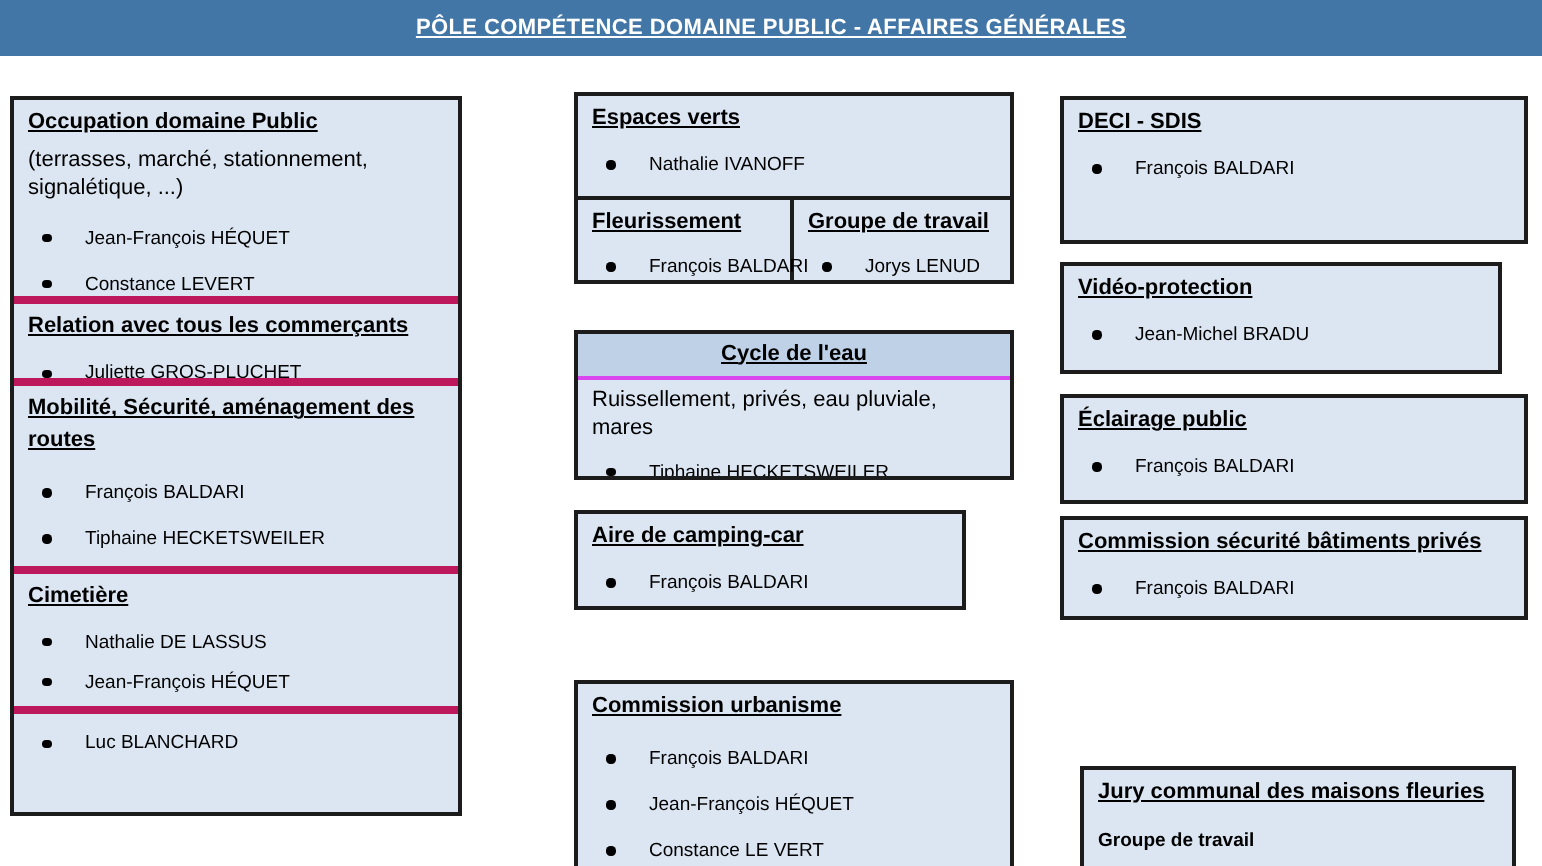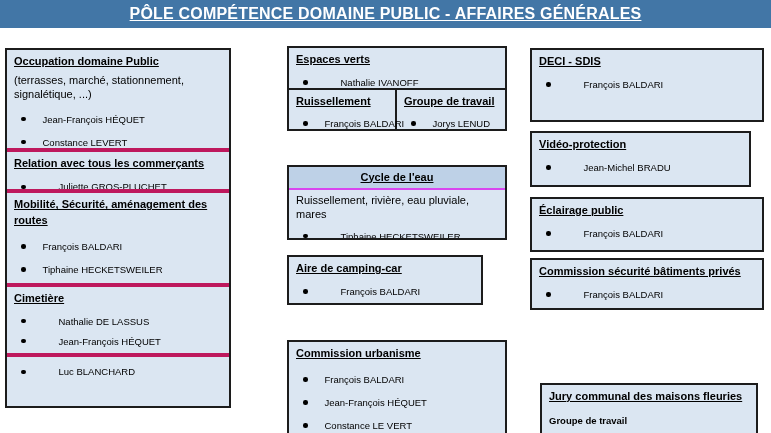--- a/index.html
+++ b/index.html
@@ -8,44 +8,44 @@
     background:#ffffff;
     font-family:"Liberation Sans","DejaVu Sans",sans-serif;
     color:#000;
   }
   
   #banner {
     position:absolute; left:0; top:0; width:771px; height:28px;
     background:#4276a6; display:flex; align-items:center; justify-content:center;
   }
   #banner .banner-title {
-    color:#ffffff; font-weight:bold; font-size:16px;
+    color:#ffffff; font-weight:bold; font-size:11px;
     text-decoration:underline; letter-spacing:.2px;
   }
   
   .box {
     position:absolute; background:#dbe6f2; border:2px solid #1c1c1c;
     box-sizing:border-box; overflow:hidden;
   }
   .box-title {
     font-size:11px; font-weight:bold; text-decoration:underline;
     margin:4px 7px 0 7px; line-height:1.45;
   }
   .note { font-size:11px; margin:3px 7px 0 7px; line-height:1.3; }
   .member { display:flex; align-items:center; margin:12px 4px 0 14px; }
-  .member.tight { margin-top:9px;gap:16px; }
+  .member.tight { margin-top:9px; }
   .dot { width:4.5px; height:4.5px; border-radius:50%; background:#000; flex:0 0 auto; }
   .member-name { font-size:9.5px; margin-left:17px; white-space:nowrap; }
   
   #left-panel { left:5px; top:48px; width:226px; height:360px; display:flex; flex-direction:column; }
   #left-panel .section { box-sizing:border-box; }
   #left-panel .section + .section { border-top:4px solid #be185d; }
   .s0 { height:99px; } .s1 { height:41px; } .s2 { height:94px; } .s3 { height:71px; } .s4 { height:53px; }
   
-  #box-espaces { left:287px; top:46px; width:220px; height:85px; padding:0; display:flex; flex-direction:column; }
+  #box-espaces { left:287px; top:46px; width:220px; height:96px; padding:0; display:flex; flex-direction:column; }
   #box-espaces .top-section { height:52px; border-bottom:2px solid #1c1c1c; box-sizing:border-box; }
   #box-espaces .split-row { flex:1; display:flex; }
   #box-espaces .cell { box-sizing:border-box; }
   #box-espaces .cell-left { width:108px; border-right:2px solid #1c1c1c; }
   #box-espaces .cell-right { flex:1; }
   .cell .member { margin-top:8px; }
   #box-cycle { left:287px; top:165px; width:220px; height:75px; }
   #box-cycle .cycle-header {
     background:#bed1e7; border-bottom:2px solid #d946ef; height:23px;
     display:flex; align-items:center; justify-content:center; box-sizing:border-box;
@@ -123,41 +123,41 @@
   <div class="box" id="box-espaces">
     <div class="top-section">
       <div class="box-title">Espaces verts</div>
       <div class="member tight">
         <span class="dot"></span>
         <span class="member-name">Nathalie IVANOFF</span>
       </div>
     </div>
     <div class="split-row">
       <div class="cell cell-left">
-        <div class="box-title">Ruissellement</div>
+        <div class="box-title">Fleurissement</div>
         <div class="member">
           <span class="dot"></span>
           <span class="member-name">François BALDARI</span>
         </div>
       </div>
       <div class="cell cell-right">
         <div class="box-title">Groupe de travail</div>
         <div class="member">
           <span class="dot"></span>
           <span class="member-name">Jorys LENUD</span>
         </div>
       </div>
     </div>
   </div>
 
   <div class="box" id="box-cycle">
     <div class="cycle-header">
       <div class="box-title">Cycle de l'eau</div>
     </div>
-    <div class="note">Ruissellement, rivière, eau pluviale, mares</div>
+    <div class="note">Ruissellement, privés, eau pluviale, mares</div>
     <div class="member tight">
       <span class="dot"></span>
       <span class="member-name">Tiphaine HECKETSWEILER</span>
     </div>
   </div>
 
   <div class="box" id="box-camping">
     <div class="box-title">Aire de camping-car</div>
     <div class="member tight">
       <span class="dot"></span>

